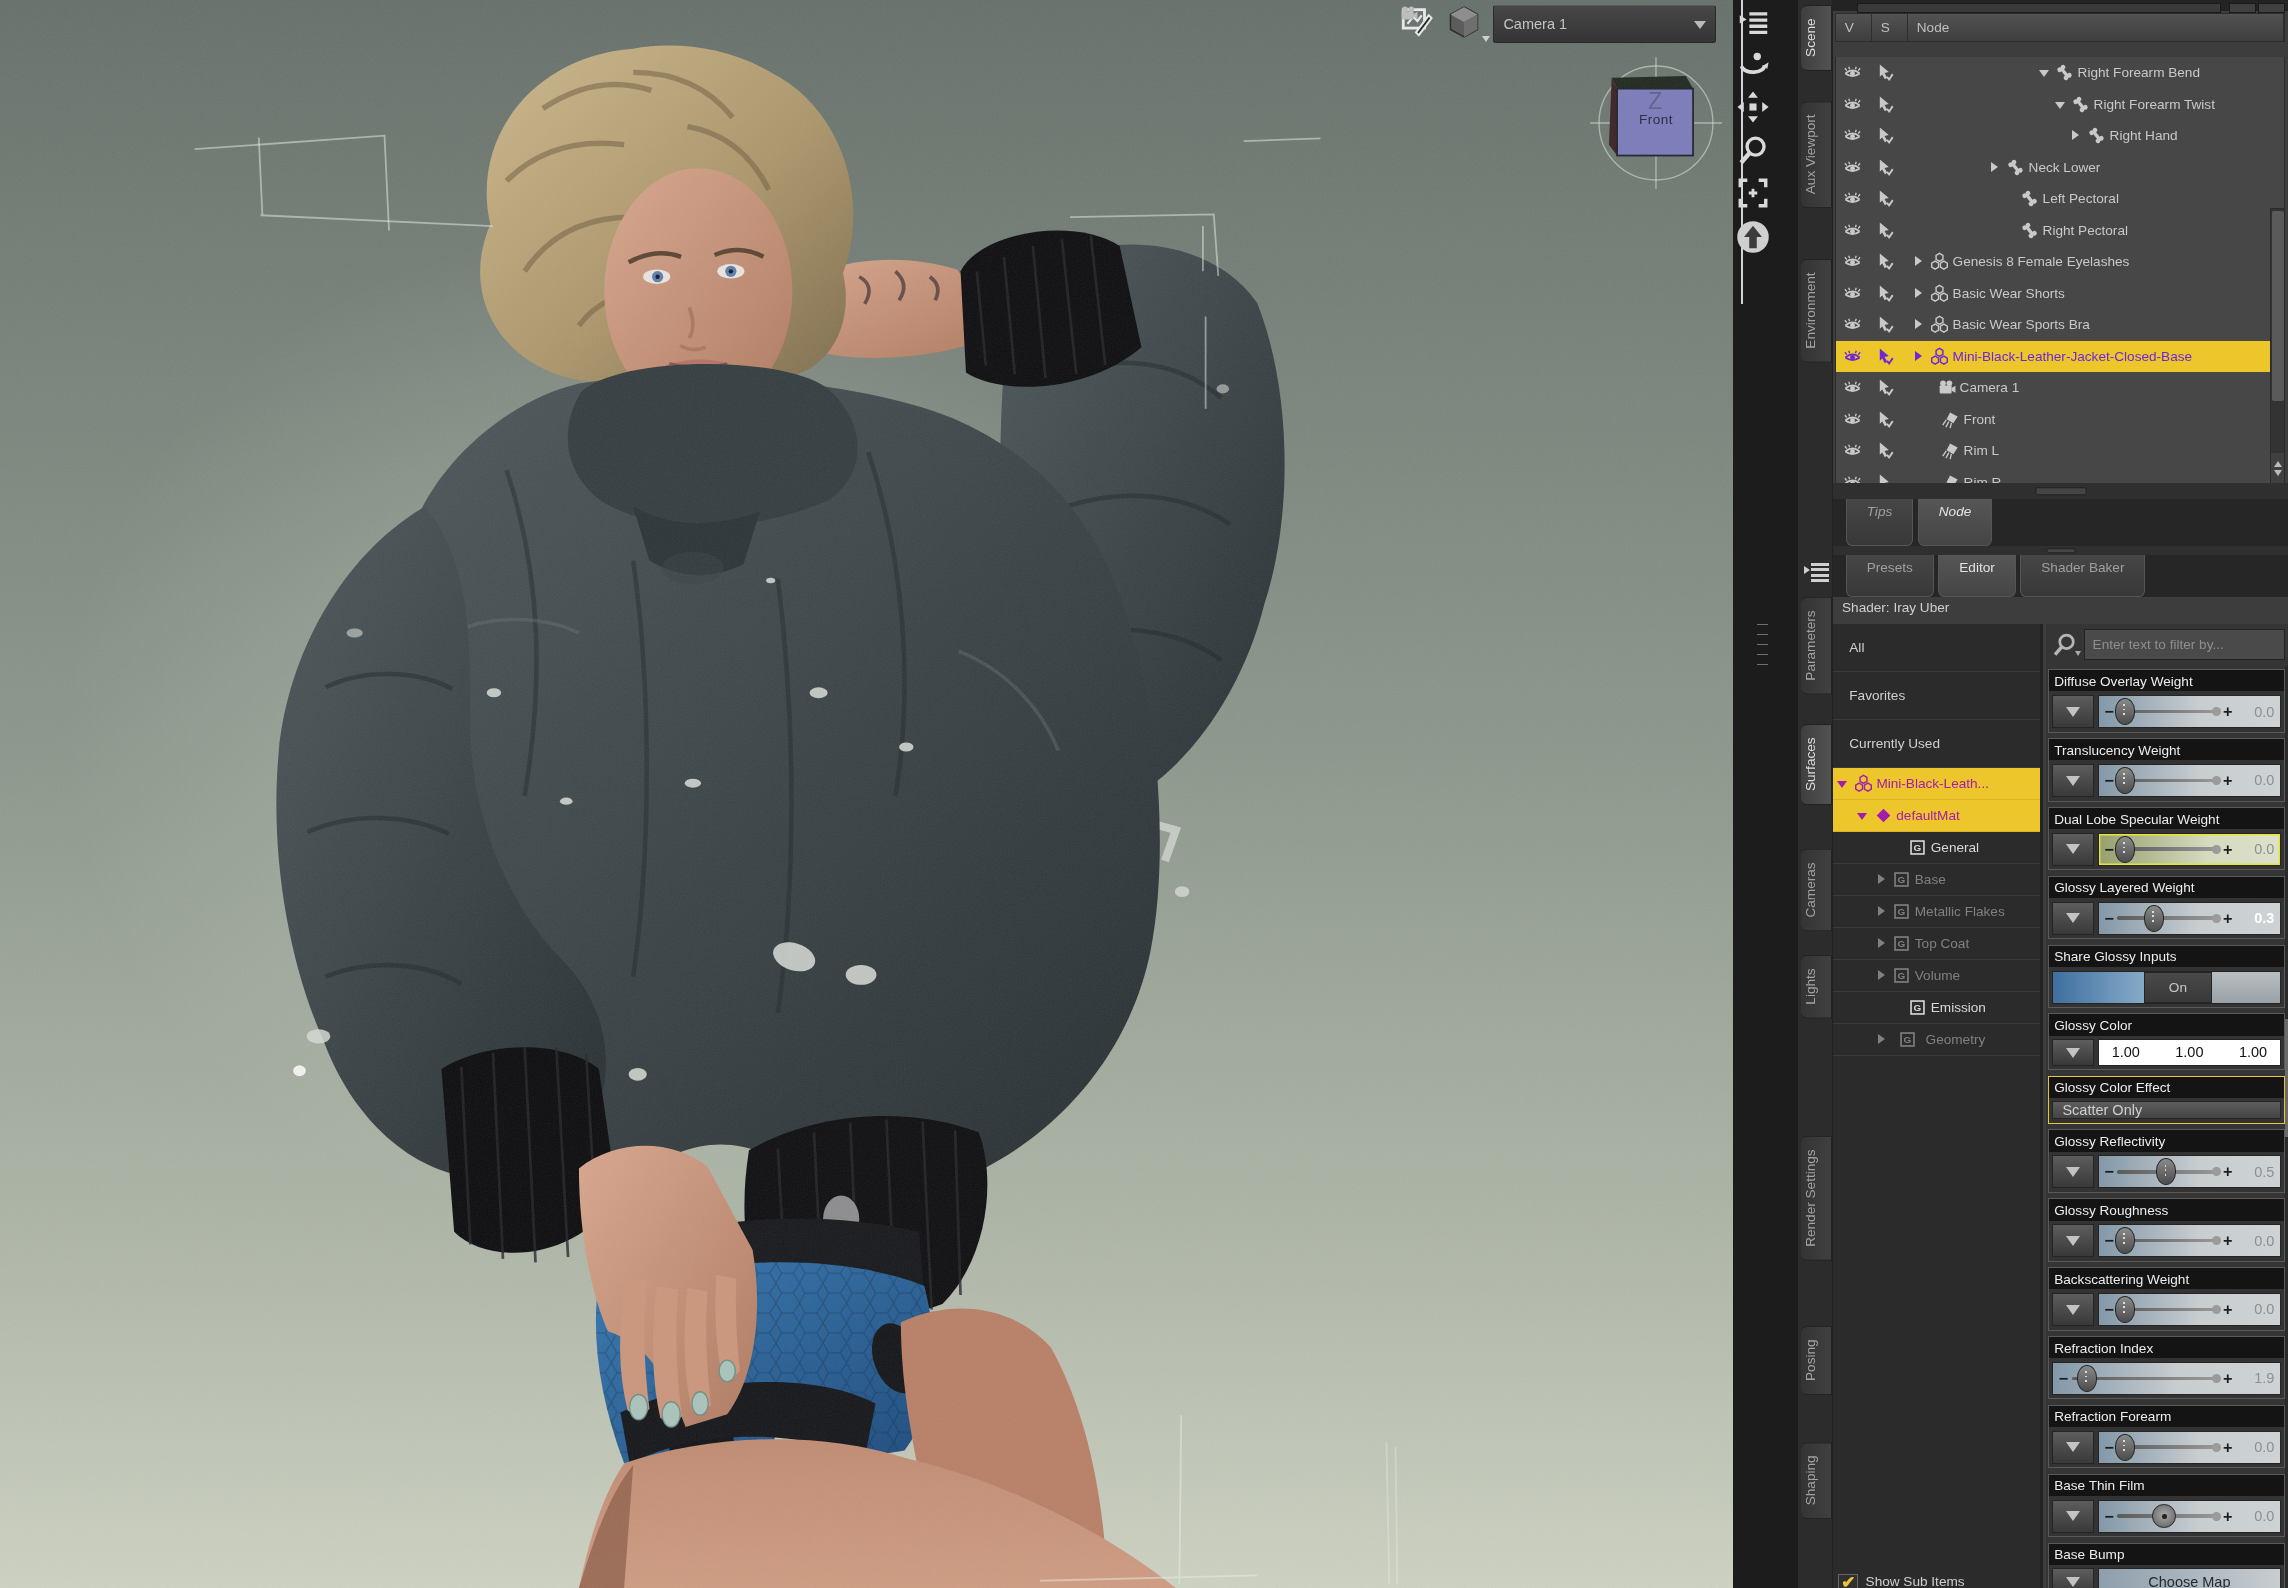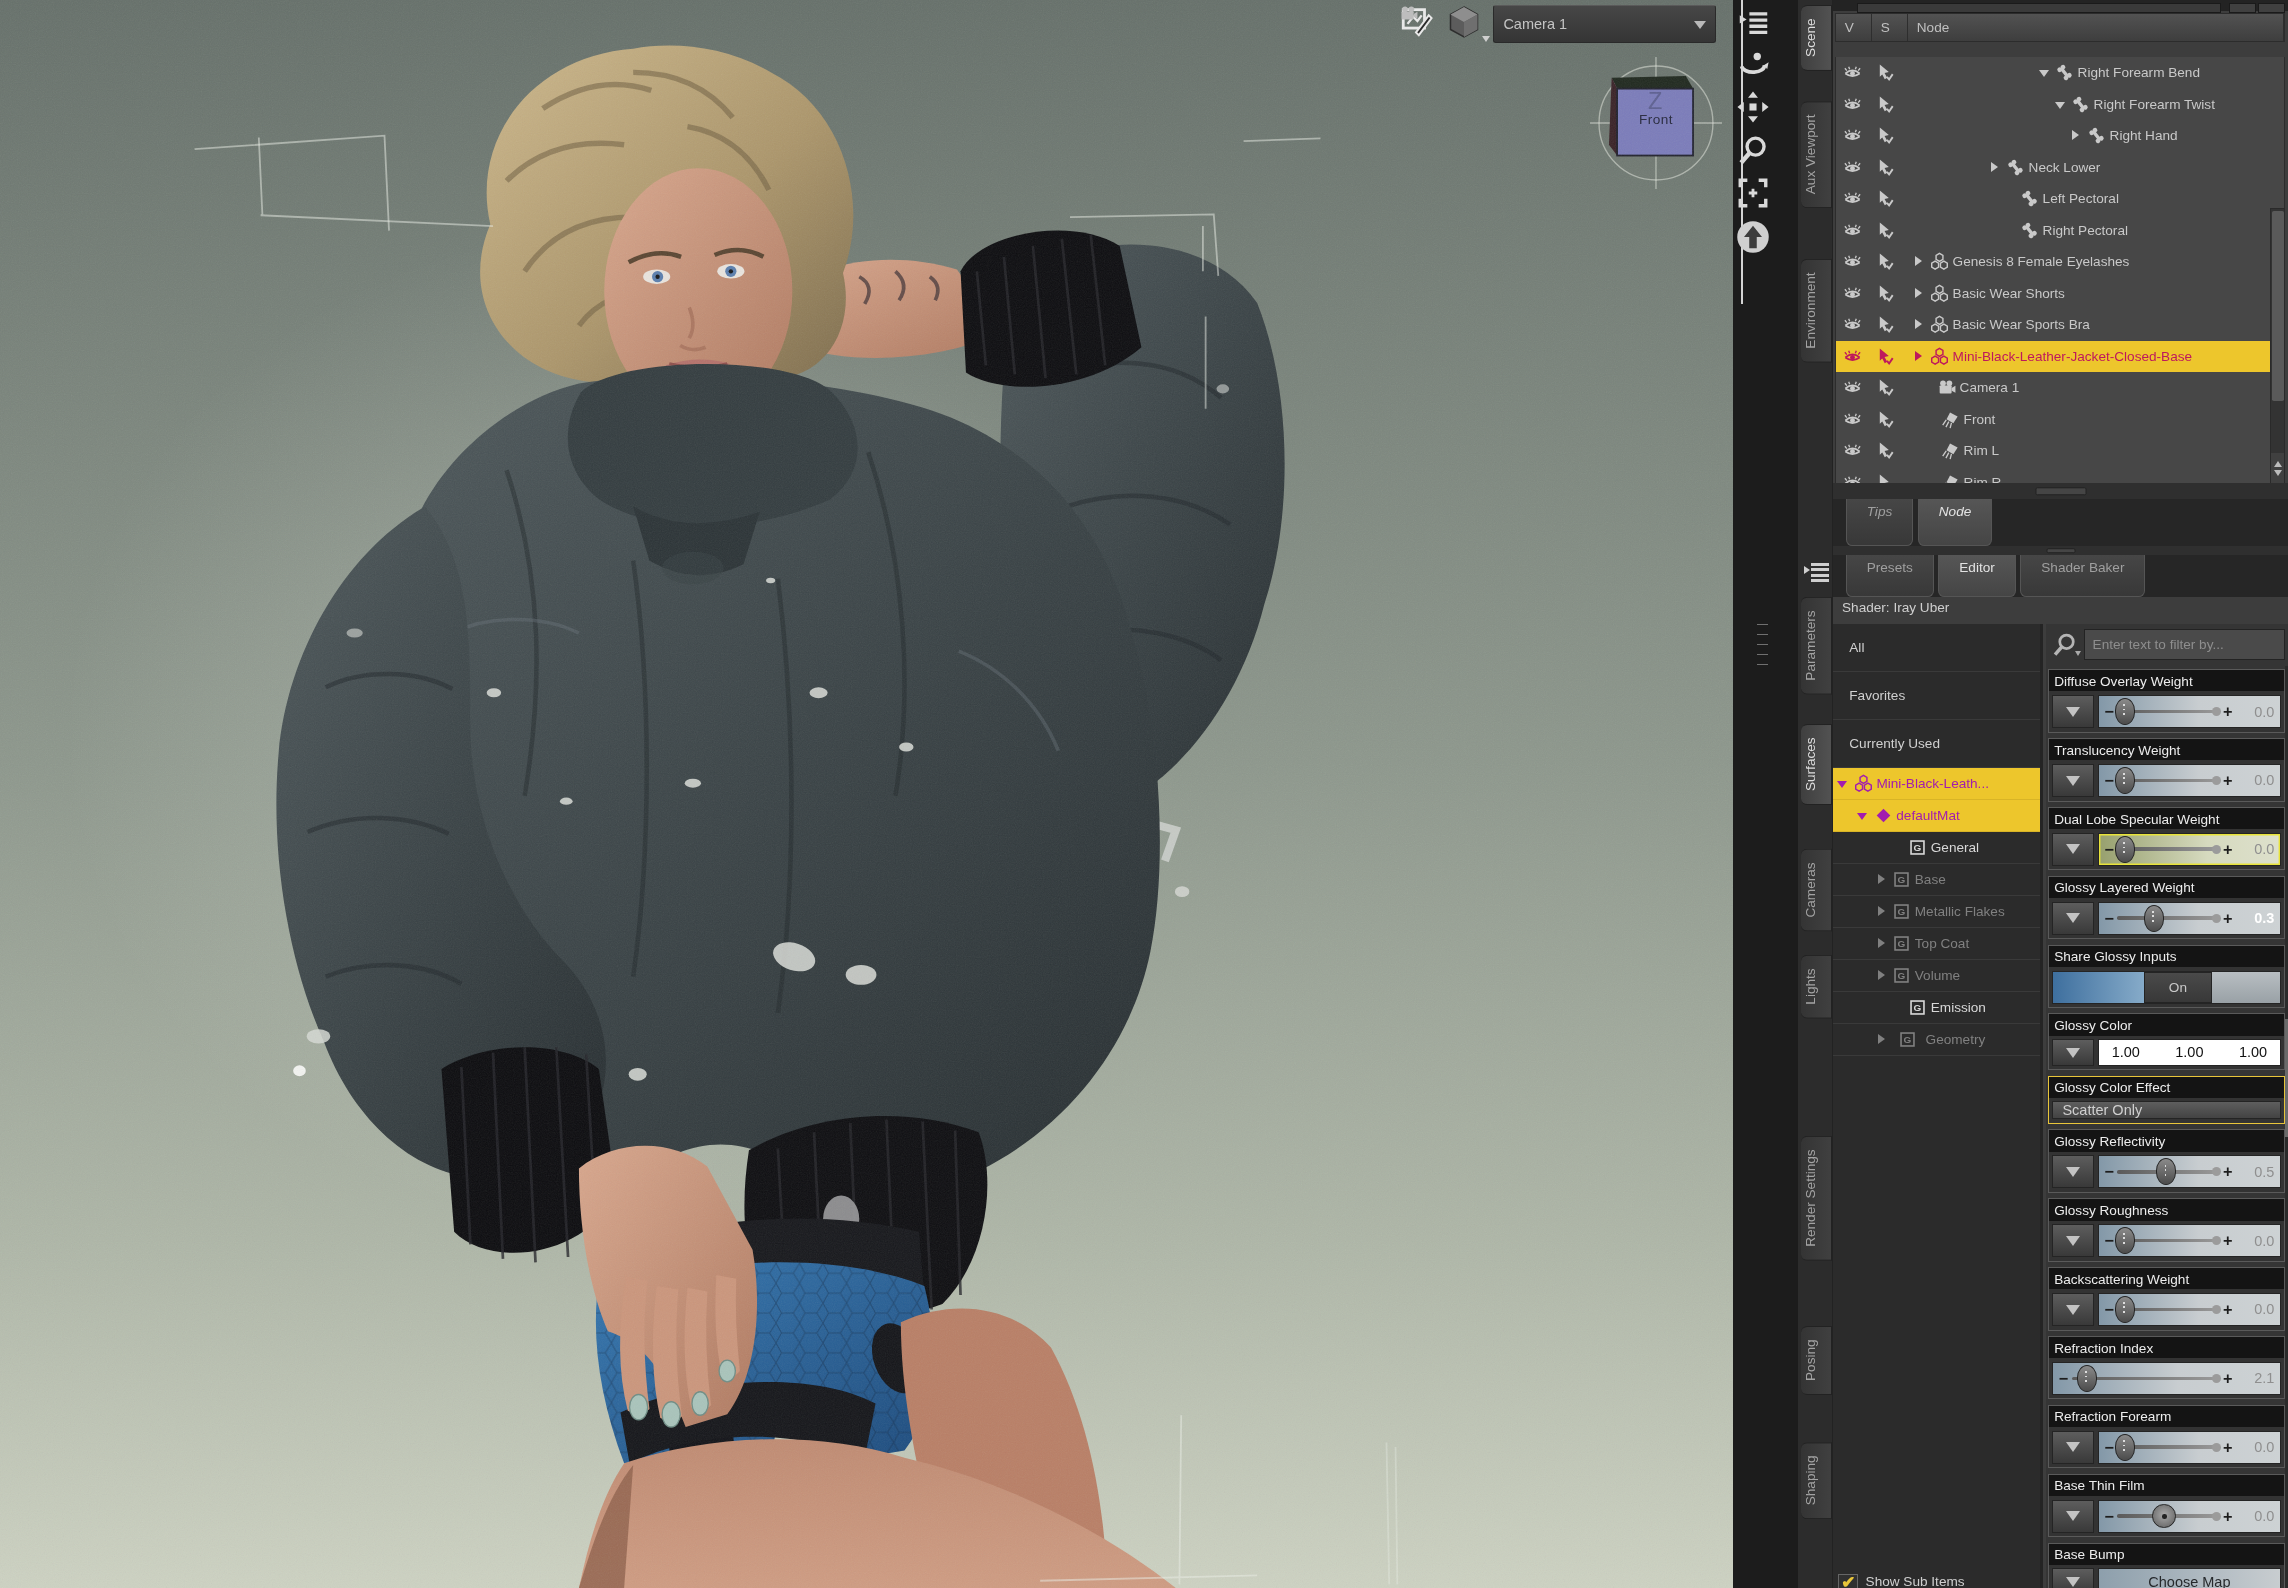--- a/index.html
+++ b/index.html
@@ -50,21 +50,21 @@
   .scene-topbar .btn{position:absolute;top:2.7px;width:25px;height:8.1px;background:#404040;border:0.9px solid #1a1a1a;}
   .scene-header{position:absolute;left:1.8px;top:12.7px;right:3.6px;height:29px;display:flex;
      background:linear-gradient(180deg,#525252,#3e3e3e);border:0.9px solid #2c2c2c;box-sizing:border-box;}
   .scene-header .cell{border-right:0.9px solid #2e2e2e;display:flex;align-items:center;padding-left:9px;color:#c0c0c0;}
   .cV{width:36px;box-sizing:border-box;}
   .cS{width:36px;box-sizing:border-box;}
   .cNode{flex:1;}
   .scene-rows{position:absolute;left:1.8px;top:57px;right:3.6px;height:441px;background:#474747;overflow:hidden;
      border:0.9px solid #2c2c2c;border-top:none;box-sizing:border-box;}
   .srow{height:31.5px;display:flex;align-items:center;color:#c9c9c9;}
-  .srow.selected{background:#edc62c;color:#be185d;}
+  .srow.selected{background:#edc62c;color:#6d28d9;}
   .srow .icell{width:33px;display:flex;justify-content:center;flex:0 0 33px;}
   .srow .content{display:flex;align-items:center;gap:3.6px;white-space:nowrap;}
   .nicon{width:19px;height:19px;flex:0 0 19px;}
   .arrow{width:13.6px;height:12.7px;display:inline-block;position:relative;flex:0 0 13.6px;}
   .arrow[data-arrow="down"]::before{content:"";position:absolute;left:0.9px;top:3.6px;
      border:5.4px solid transparent;border-top:7.2px solid currentColor;}
   .arrow[data-arrow="right"]::before{content:"";position:absolute;left:2.7px;top:0.9px;
      border:5.4px solid transparent;border-left:7.2px solid currentColor;}
   .scene-scroll{position:absolute;right:3.6px;top:208px;width:13.6px;height:275px;background:#333;border:0.9px solid #2a2a2a;}
   .scene-scroll .thumb{position:absolute;left:0.9px;right:0.9px;top:1.8px;height:190px;background:#5a5a5a;border-radius:1.8px;}
@@ -1058,21 +1058,21 @@
 
         <div class="pgroup">
           <div class="plabel">Refraction Index</div>
           <div class="prow">
             <div class="ptrack">
               <span class="pminus">−</span>
               <span class="prail">
                   <span class="phandle" style="left: 10%;"></span>
                 </span>
               <span class="pplus">+</span>
-              <span class="pval">2.1</span>
+              <span class="pval">1.9</span>
             </div>
           </div>
         </div>
 
         <div class="pgroup">
           <div class="plabel">Refraction Forearm</div>
           <div class="prow">
             <div class="pbtn">
                 <span class="tri-d"></span>
               </div>

